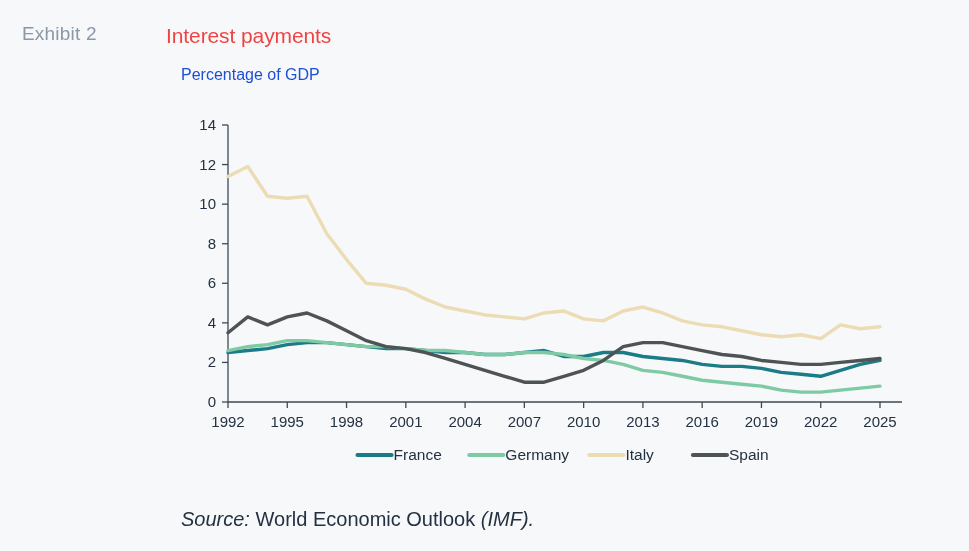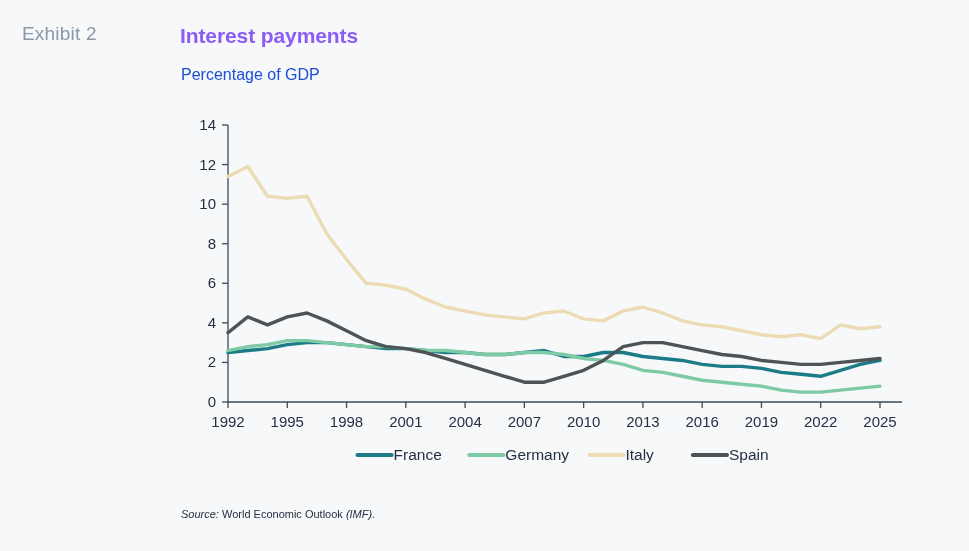--- a/index.html
+++ b/index.html
@@ -22,46 +22,46 @@
   #exhibit-label {
     position: absolute;
     left: 22px;
     top: 23px;
     font-size: 19px;
     color: #8a98a8;
     letter-spacing: 0.2px;
   }
   #title {
     position: absolute;
-    left: 180px;
+    left: 166px;
     top: 24px;
     font-size: 21px;
-    font-weight: bold;
-    color: #8b5cf6;
+    font-weight: normal;
+    color: #ef4444;
     letter-spacing: -0.1px;
   }
   #subtitle {
     position: absolute;
     left: 181px;
     top: 66px;
     font-size: 16px;
     color: #1d4ed8;
   }
   #plot-wrap {
     position: absolute;
     left: 0px;
     top: 105px;
     width: 969px;
     height: 370px;
   }
   #source-note {
     position: absolute;
     left: 181px;
     top: 508px;
-    font-size: 11px;
+    font-size: 20px;
     color: #243142;
   }
   #source-note .src-lead { font-style: italic; }
   #source-note .src-paren { font-style: italic; }
   svg { display: block; }
   .axis-line { stroke: #3b4a5a; stroke-width: 1.3; fill: none; }
   .tick-mark { stroke: #3b4a5a; stroke-width: 1.3; }
   .tick-text {
     font-family: "Liberation Sans", sans-serif;
     font-size: 15px;

